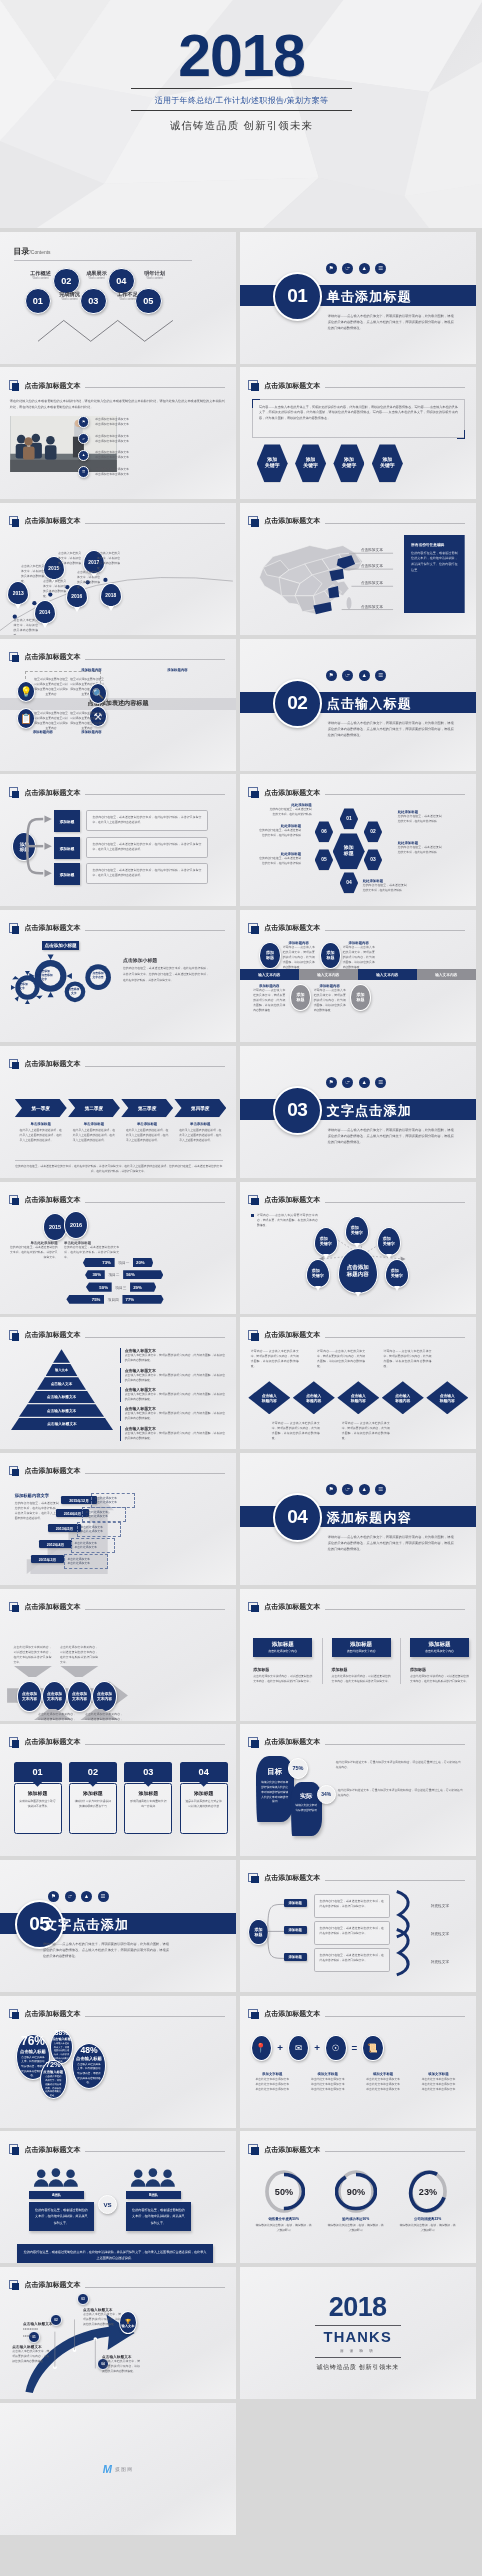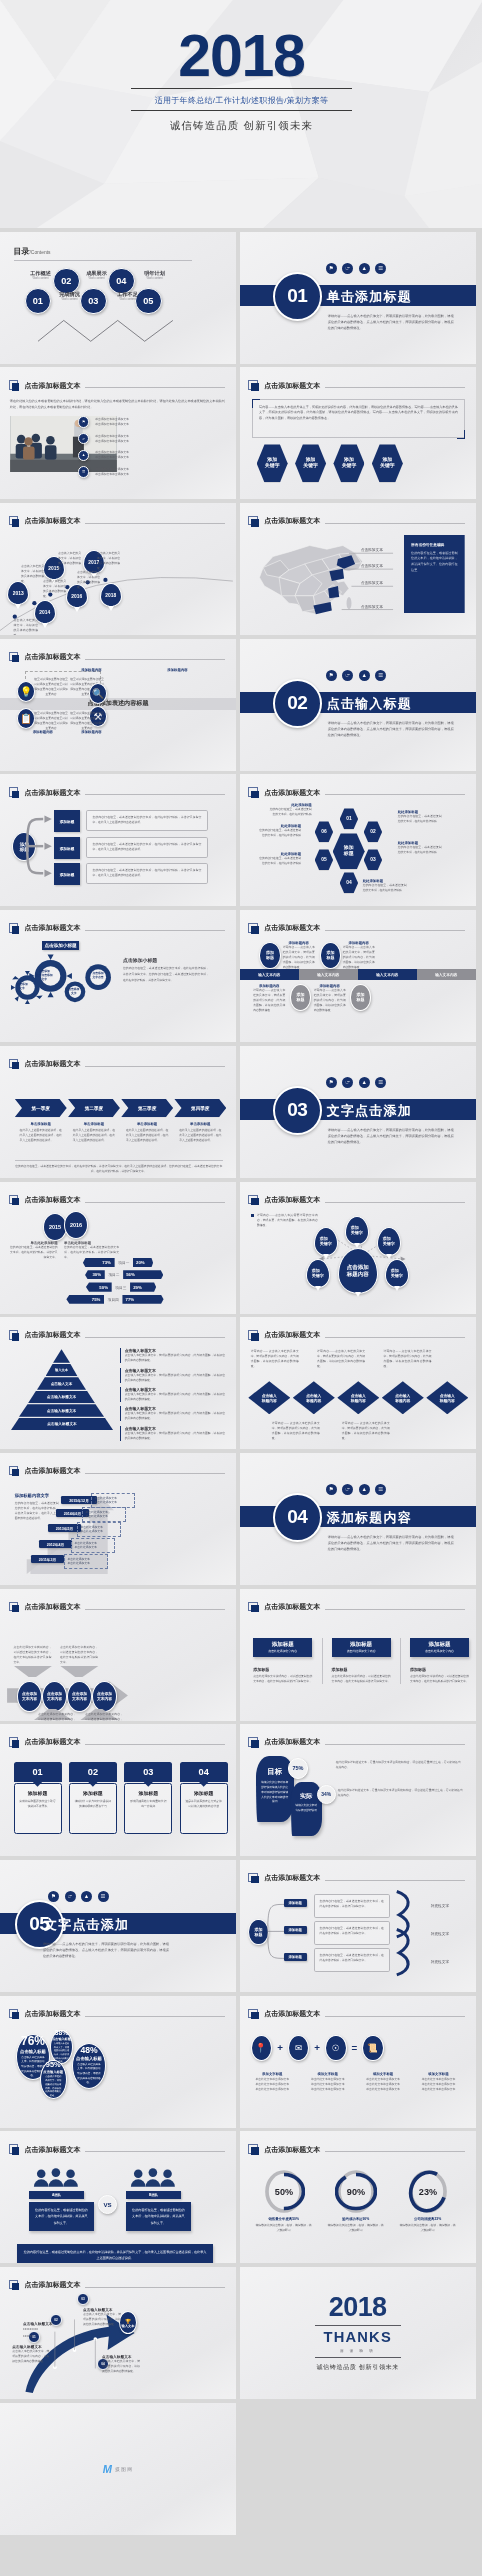--- a/index.html
+++ b/index.html
@@ -1113,21 +1113,21 @@
           <div style="font-size:12px;">76%</div>
           <div style="font-size:4.3px;margin-top:0.6px;">点击输入标题</div>
           <div style="font-size:2.6px;line-height:1.8;padding:1.8px 4.3px 0;font-weight:normal;">点击输入本栏的具体文字，简明扼要的说明分项内容，请根据您的具体内容酌情修改。</div>
           </div>
         <div class="ell" style="position:absolute;left:50px;top:34px;width:21px;height:32px;flex-direction:column;">
           <div style="font-size:6.7px;">38%</div>
           <div style="font-size:3.1px;margin-top:0.6px;">点击输入标题</div>
           <div style="font-size:2.2px;line-height:1.7;padding:1.2px 2.5px 0;font-weight:normal;">点击输入本栏的具体文字，简明扼要的说明分项内容，请根据您的具体内容酌情修改。</div>
           </div>
         <div class="ell" style="position:absolute;left:40px;top:64px;width:24.5px;height:37px;flex-direction:column;">
-          <div style="font-size:7.4px;">95%</div>
+          <div style="font-size:7.4px;">72%</div>
           <div style="font-size:3.3px;margin-top:0.6px;">点击输入标题</div>
           <div style="font-size:2.3px;line-height:1.7;padding:1.2px 3.1px 0;font-weight:normal;">点击输入本栏的具体文字，简明扼要的说明分项内容，请根据您的具体内容酌情修改。</div>
           </div>
         <div class="ell" style="position:absolute;left:72px;top:47px;width:32px;height:44px;flex-direction:column;">
           <div style="font-size:8.6px;">48%</div>
           <div style="font-size:4.3px;margin-top:0.6px;">点击输入标题</div>
           <div style="font-size:2.6px;line-height:1.8;padding:1.8px 4.3px 0;font-weight:normal;">点击输入本栏的具体文字，简明扼要的说明分项内容，请根据您的具体内容酌情修改。</div>
           </div>
       </div>
     </div>

